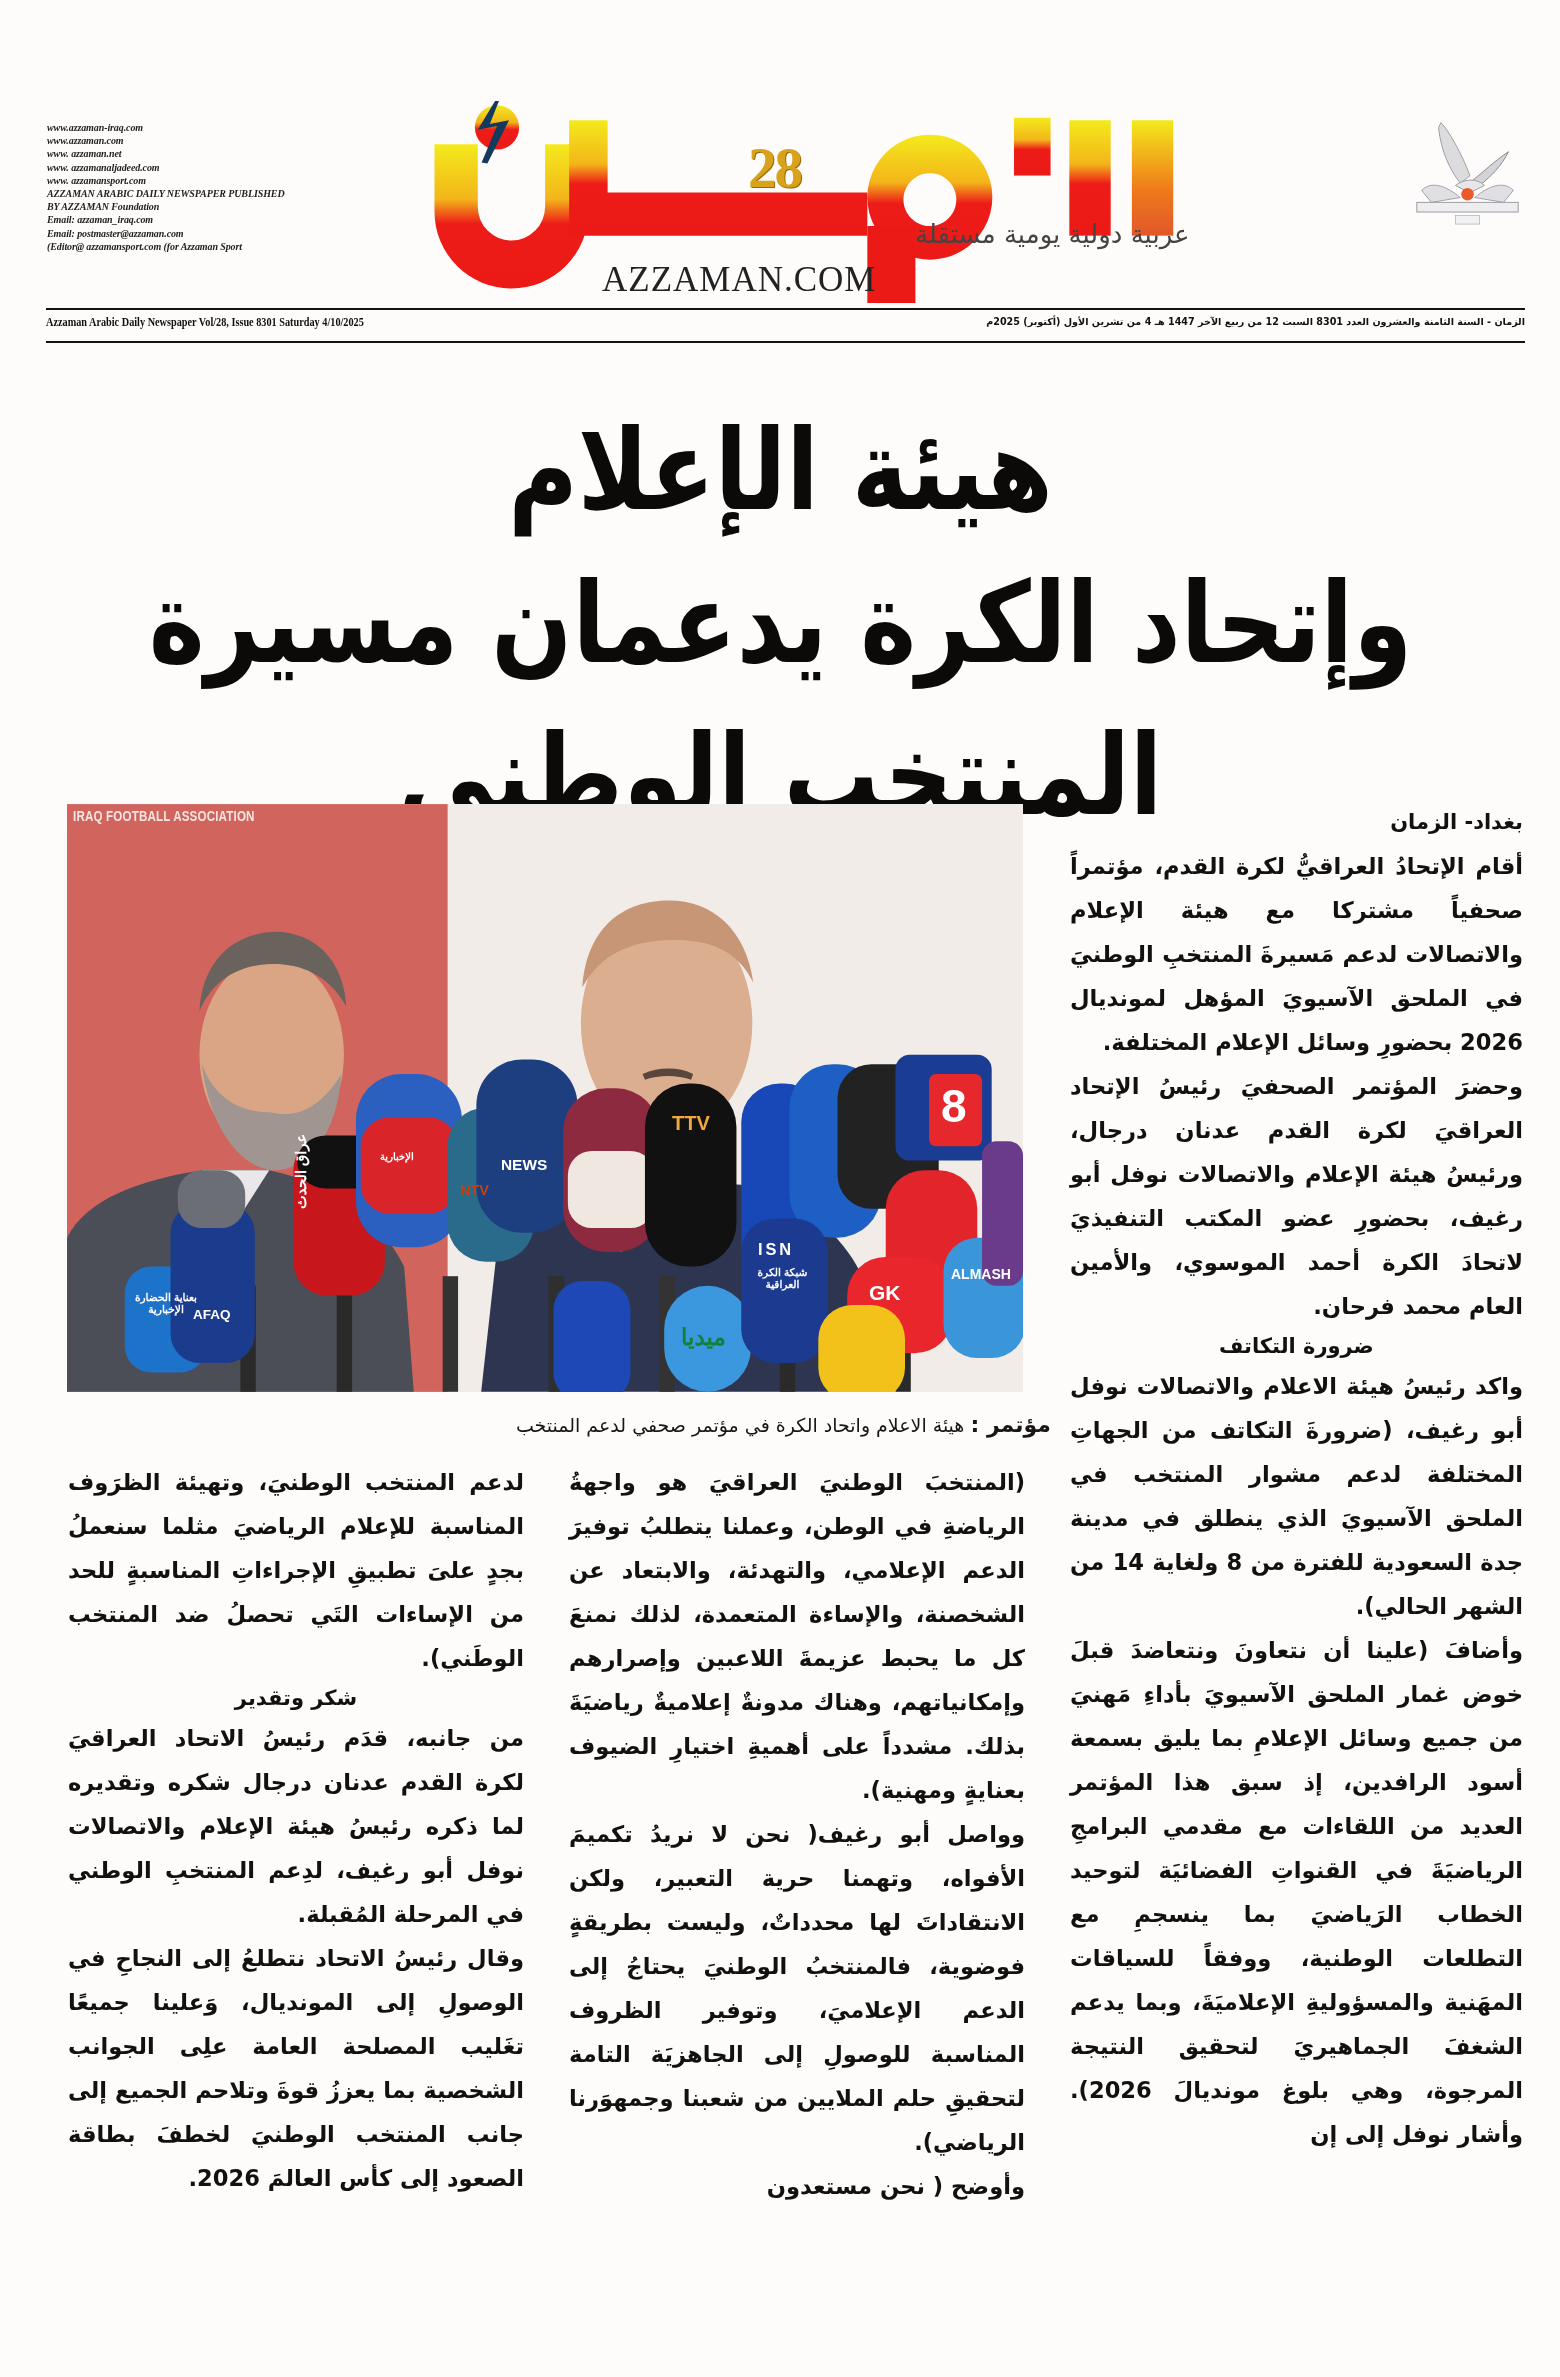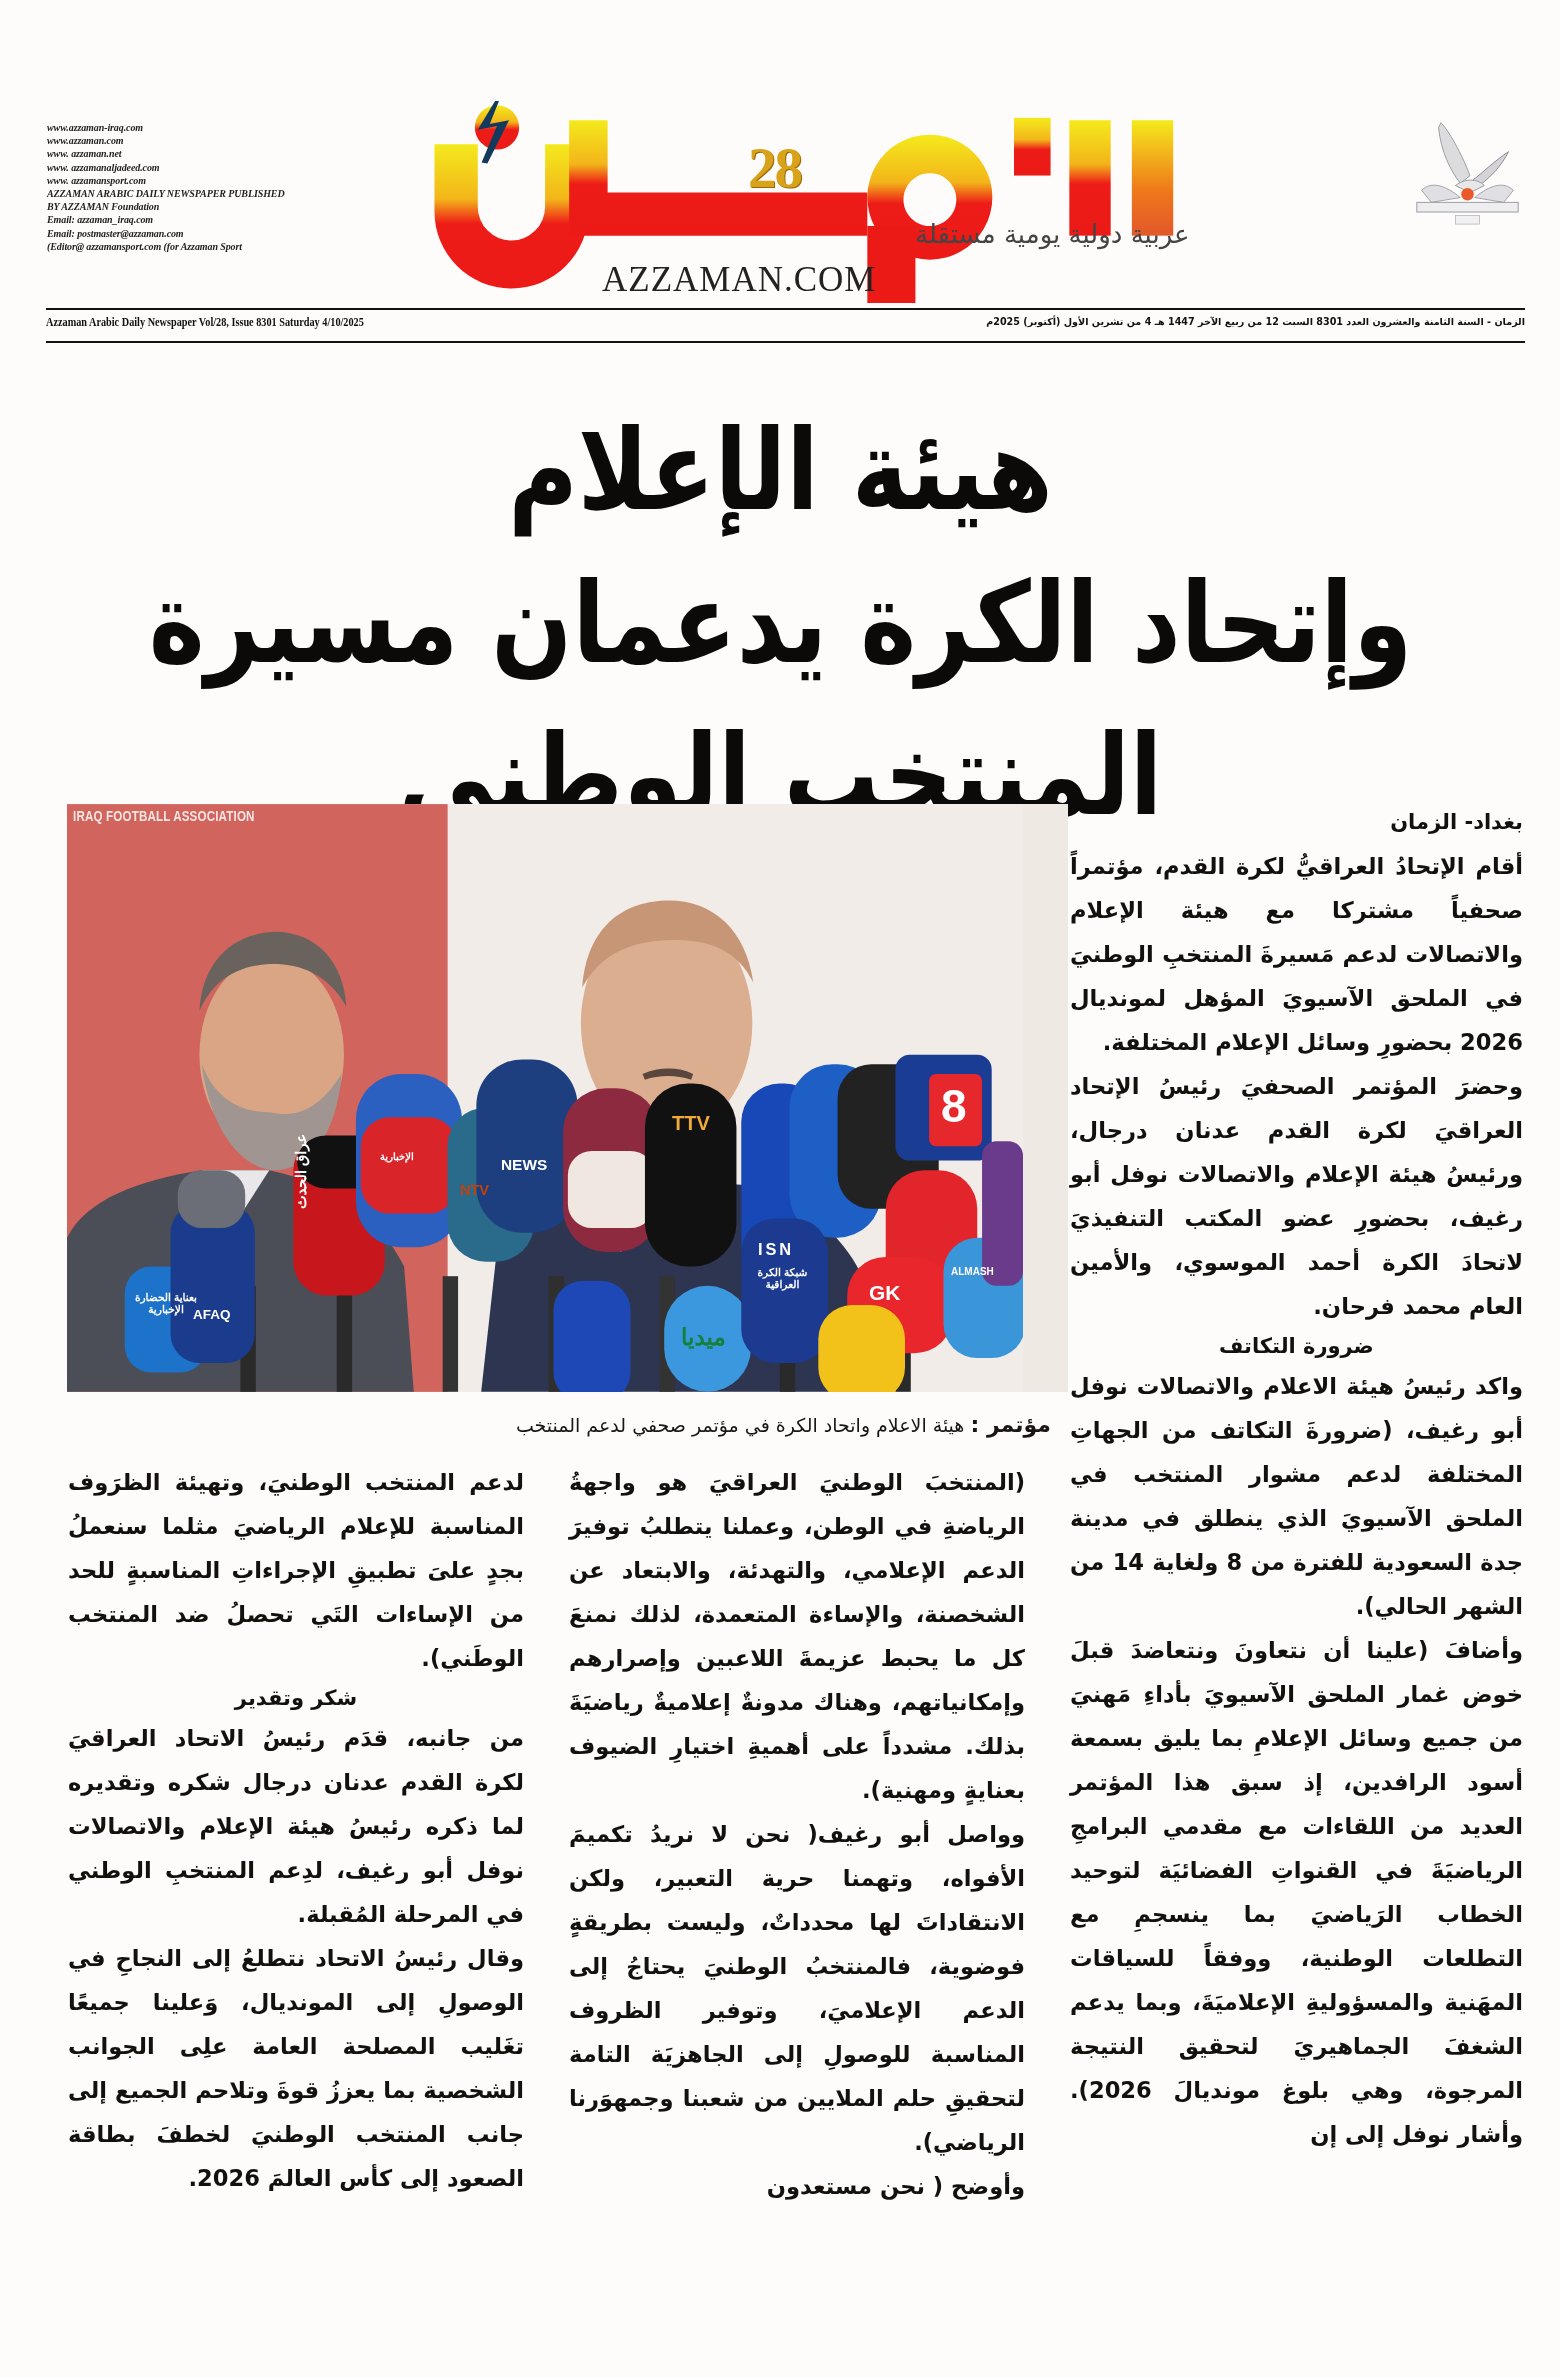--- a/index.html
+++ b/index.html
@@ -177,21 +177,21 @@
   <div class="dateline-en">Azzaman Arabic Daily Newspaper Vol/28, Issue 8301 Saturday 4/10/2025</div>
   <div class="dateline-ar">الزمان - السنة الثامنة والعشرون العدد 8301 السبت 12 من ربيع الآخر 1447 هـ 4 من تشرين الأول (أكتوبر) 2025م</div>
 </div>
 
 <h1 class="headline" style="margin:0;">
   <div>هيئة الإعلام</div>
   <div>وإتحاد الكرة يدعمان مسيرة</div>
   <div>المنتخب الوطني</div>
 </h1>
 
-<figure class="photo" style="margin:0;padding-left:45px;">
+<figure class="photo" style="margin:0;">
   <svg width="956" height="588" viewBox="0 0 1985 1220">
 
     <rect x="0" y="0" width="1985" height="1220" fill="#f1ece8"></rect>
     <rect x="0" y="0" width="790" height="1220" fill="#c9504a"></rect>
     <rect x="0" y="0" width="790" height="1220" fill="#d7776f" opacity="0.55"></rect>
 
     <path d="M0 900 C40 820 150 780 280 760 L420 760 C560 790 650 860 700 960 L720 1220 L0 1220 Z" fill="#4b4e57"></path>
     <path d="M280 760 L330 900 L420 760 Z" fill="#e9e7ea"></path>
     <ellipse cx="425" cy="520" rx="150" ry="205" fill="#d9a585"></ellipse>
     <path d="M280 540 C300 700 380 760 430 760 C500 760 560 690 570 560 C520 640 470 650 425 640 C370 640 310 620 280 540 Z" fill="#a09590"></path>
@@ -240,21 +240,21 @@
     </g>
   </svg>
   <div class="photo-banner">IRAQ FOOTBALL ASSOCIATION</div>
   <div class="mic-label" style="left:126px;top:503px;color:#fff;font-size:13.5px;">AFAQ</div>
   <div class="mic-label" style="left:393px;top:378px;color:#c2410c;font-size:14.5px;">NTV</div>
   <div class="mic-label" style="left:434px;top:352px;color:#fff;font-size:15.4px;">NEWS</div>
   <div class="mic-label" style="left:605px;top:308px;color:#f2a93b;font-size:20px;">TTV</div>
   <div class="mic-label" style="left:691px;top:436px;color:#fff;font-size:16.4px;letter-spacing:2.9px;">ISN</div>
   <div class="mic-label" style="left:802px;top:477px;color:#fff;font-size:21px;">GK</div>
   <div class="mic-label" style="left:874px;top:275px;color:#fff;font-size:46px;">8</div>
-  <div class="mic-label" style="left:884px;top:462px;color:#fff;font-size:10px;">ALMASH</div>
+  <div class="mic-label" style="left:884px;top:462px;color:#fff;font-size:14px;">ALMASH</div>
   <div class="mic-label" style="left:614px;top:520px;color:#15803d;font-size:23px;">ميديا</div>
   <div class="mic-label" style="left:226px;top:405px;color:#fff;font-size:14.5px;transform:rotate(-90deg);transform-origin:left top;">عراق الحدث</div>
   <div class="mic-label" style="left:313px;top:347px;color:#fff;font-size:10px;">الإخبارية</div>
   <div class="mic-label" style="left:677px;top:462px;color:#fff;font-size:10.6px;width:77px;white-space:normal;">شبكة الكرة العراقية</div>
   <div class="mic-label" style="left:63px;top:487px;color:#fff;font-size:10.6px;width:72px;white-space:normal;">بعناية الحضارة الإخبارية</div>
 </figure>
 
 <figcaption class="caption">
   <span class="lead">مؤتمر :</span>
   <span>هيئة الاعلام واتحاد الكرة في مؤتمر صحفي لدعم المنتخب</span>

